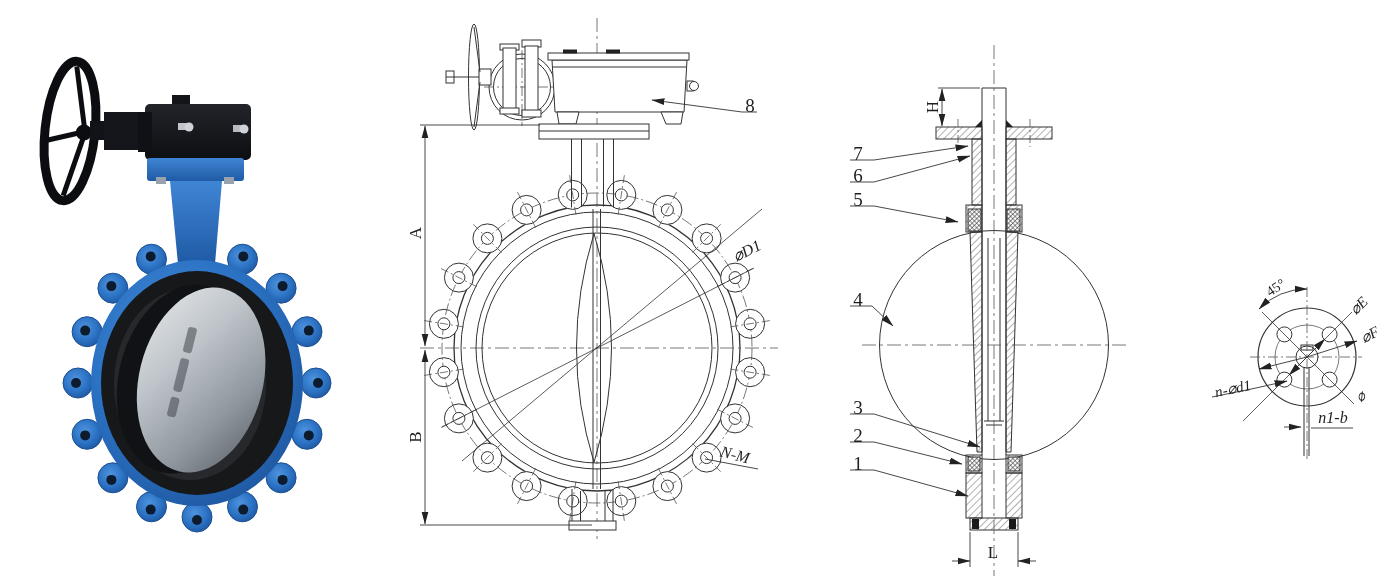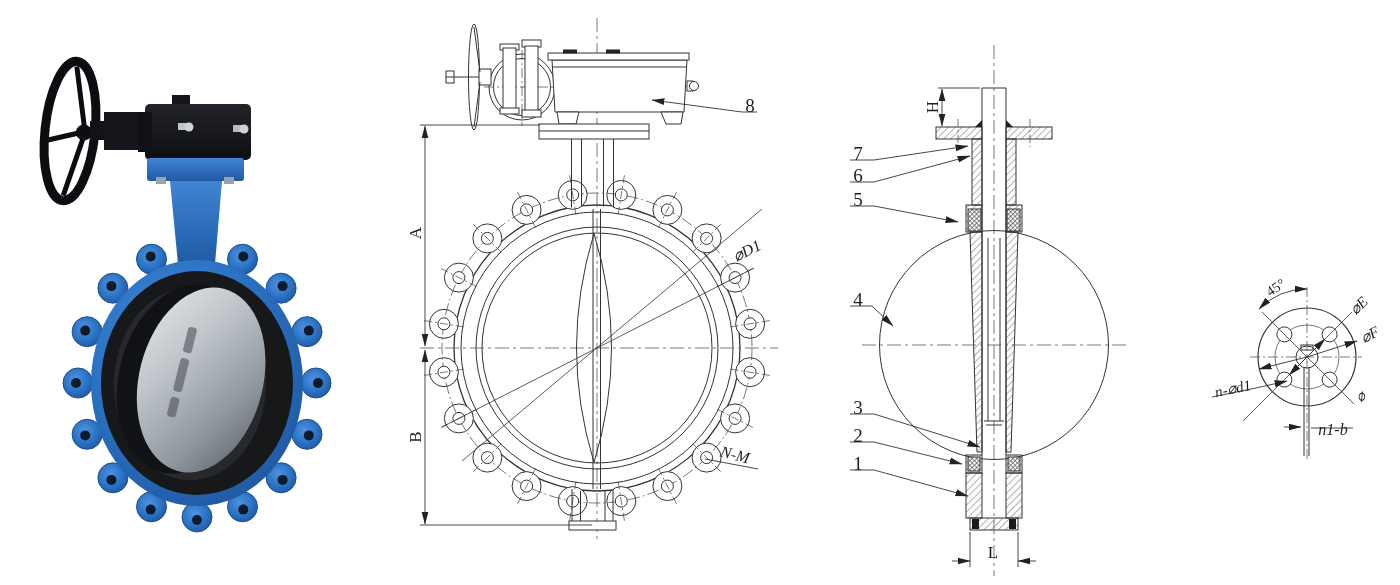--- a/index.html
+++ b/index.html
@@ -398,15 +398,15 @@
 <span class="lbl s19" style="left:858px;top:407px;">3</span>
 <span class="lbl s19" style="left:858px;top:435px;">2</span>
 <span class="lbl s19" style="left:858px;top:463px;">1</span>
 <span class="lbl s17" style="left:993px;top:552px;">L</span>
 
 <span class="lbl s14" style="left:1276px;top:288px;transform:translate(-50%,-50%) rotate(-33deg);">45°</span>
 <span class="lbl s15 it" style="left:1359px;top:306px;transform:translate(-50%,-50%) rotate(-45deg);">⌀E</span>
 <span class="lbl s15 it" style="left:1370px;top:335px;transform:translate(-50%,-50%) rotate(-27deg);">⌀F</span>
 <span class="lbl s15 it" style="left:1233px;top:389px;transform:translate(-50%,-50%) rotate(-12deg);">n-⌀d1</span>
 <span class="lbl s14 it" style="left:1361px;top:397px;transform:translate(-50%,-50%) rotate(-45deg);">⌀</span>
-<span class="lbl s16 it" style="left:1333px;top:418px;margin-top:12px;">n1-b</span>
+<span class="lbl s16 it" style="left:1333px;top:418px;">n1-b</span>
 
 </div>
 
 </body></html>

